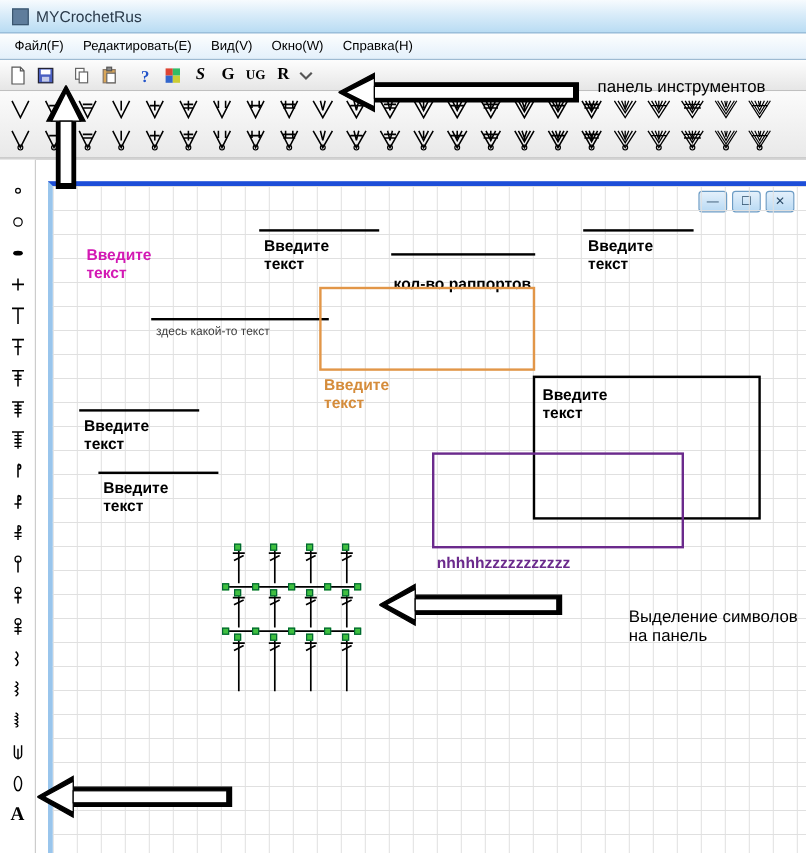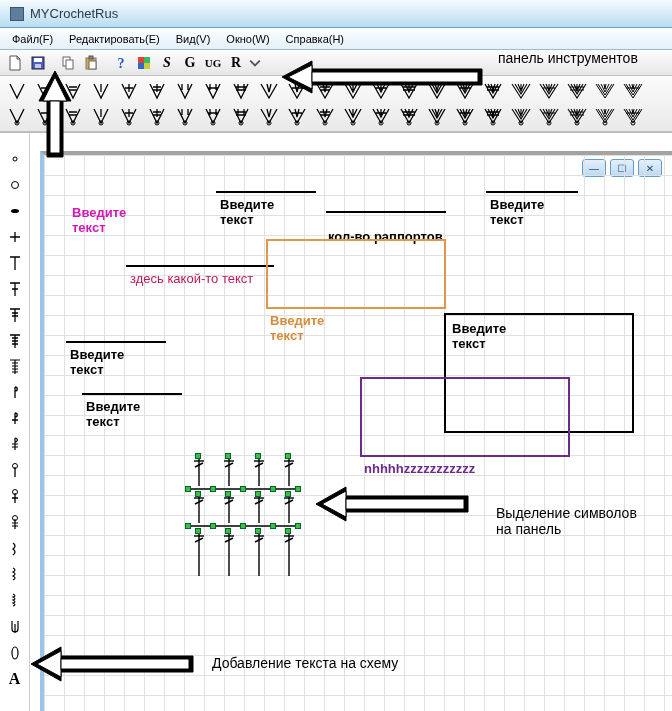--- a/index.html
+++ b/index.html
@@ -85,21 +85,21 @@
   }
   .ltool {
     width:24px;height:24px;margin:2px auto;
     display:flex;align-items:center;justify-content:center;
     font-size:14px;
   }
   .ltool svg{ width:16px;height:18px; }
   .canvaswrap {
     position:absolute;left:40px;top:18px;
     right:0;bottom:0;
-    border-top:4px solid #a3a3a3;
+    border-top:4px solid #1d4ed8;
     border-left:4px solid #99c5ec;
     background:#fff;
   }
   .gridbg {
     position:absolute;inset:0;
     background-image:
       linear-gradient(#e0e0e0 1px,transparent 1px),
       linear-gradient(90deg,#e0e0e0 1px,transparent 1px);
     background-size:20px 20px;
   }
@@ -111,31 +111,31 @@
     width:24px;height:18px;
     background:linear-gradient(#e4f0fb,#b9daf4);
     border:1px solid #6c9cc5;
     border-radius:3px;
     display:flex;align-items:center;justify-content:center;
     font-size:10px;color:#2a4a66;
   }
   .canvastxt { position:absolute; font-size:12px; white-space:nowrap; }
   .magenta { color:#d319b4; font-weight:bold; font-size:13px;}
   .blk { color:#000; font-weight:bold; font-size:13px;}
-  .normal { color:#be185d; font-size:13px; }
+  .normal { color:#404040; font-size:10px; }
   .annot { color:#000; font-size:14px; }
   .uline { border-top:2px solid #000; position:absolute; height:0; }
   .orangebox { position:absolute; border:2px solid #e29648; }
   .purplebox { position:absolute; border:2px solid #6b2a8c; }
   .blackbox { position:absolute; border:2px solid #000; }
   .arrow { position:absolute; }
   .arrow svg { display:block; }
   .stitchgroup { position:absolute; }
   .handle { position:absolute; width:6px;height:6px;background:#3fbf3f;border:1px solid #063; }
-  .panel-label { position:absolute; left:498px; top:50px; font-size:14px; color:#000;text-align:center; }
+  .panel-label { position:absolute; left:498px; top:64px; font-size:14px; color:#000;text-align:center; }
 </style>
 </head>
 <body>
 
 <div class="titlebar">
   <div class="sysicon"></div>
   <span>MYCrochetRus</span>
 </div>
 
 <div class="menubar">
@@ -689,21 +689,21 @@
       <div class="handle" style="left:26px;top:72px"></div>
       <div class="handle" style="left:56px;top:72px"></div>
       <div class="handle" style="left:86px;top:72px"></div>
       <div class="handle" style="left:111px;top:72px"></div>
       <div class="handle" style="left:11px;top:77px"></div>
       <div class="handle" style="left:41px;top:77px"></div>
       <div class="handle" style="left:71px;top:77px"></div>
       <div class="handle" style="left:101px;top:77px"></div>
     </div>
 
-    <div class="canvastxt annot" style="left:452px;top:350px"><span>Выделение символов</span><br><span>на панель</span></div>
+    <div class="canvastxt annot" style="left:480px;top:350px"><span>Выделение символов</span><br><span>на панель</span></div>
   </div>
 
   <div class="arrow" style="left:282px;top:-76px">
     <svg width="210" height="40">
         <g fill="#000" stroke="#000">
           <polygon points="0,20 30,4 30,12 200,12 200,28 30,28 30,36"></polygon>
           <polygon points="6,20 30,8 30,32" fill="#fff"></polygon>
           <rect x="30" y="15" width="166" height="10" fill="#fff"></rect>
         </g>
       </svg>
@@ -728,14 +728,13 @@
   </div>
   <div class="arrow" style="left:31px;top:510px">
     <svg width="170" height="42">
         <g fill="#000" stroke="#000">
           <polygon points="0,21 30,4 30,13 162,13 162,29 30,29 30,38"></polygon>
           <polygon points="6,21 30,8 30,34" fill="#fff"></polygon>
           <rect x="30" y="16" width="128" height="10" fill="#fff"></rect>
         </g>
       </svg>
   </div>
-  <div class="canvastxt annot" style="left:212px;top:522px">Добавление текста на схему</div>
 </div>
 
 </body></html>

